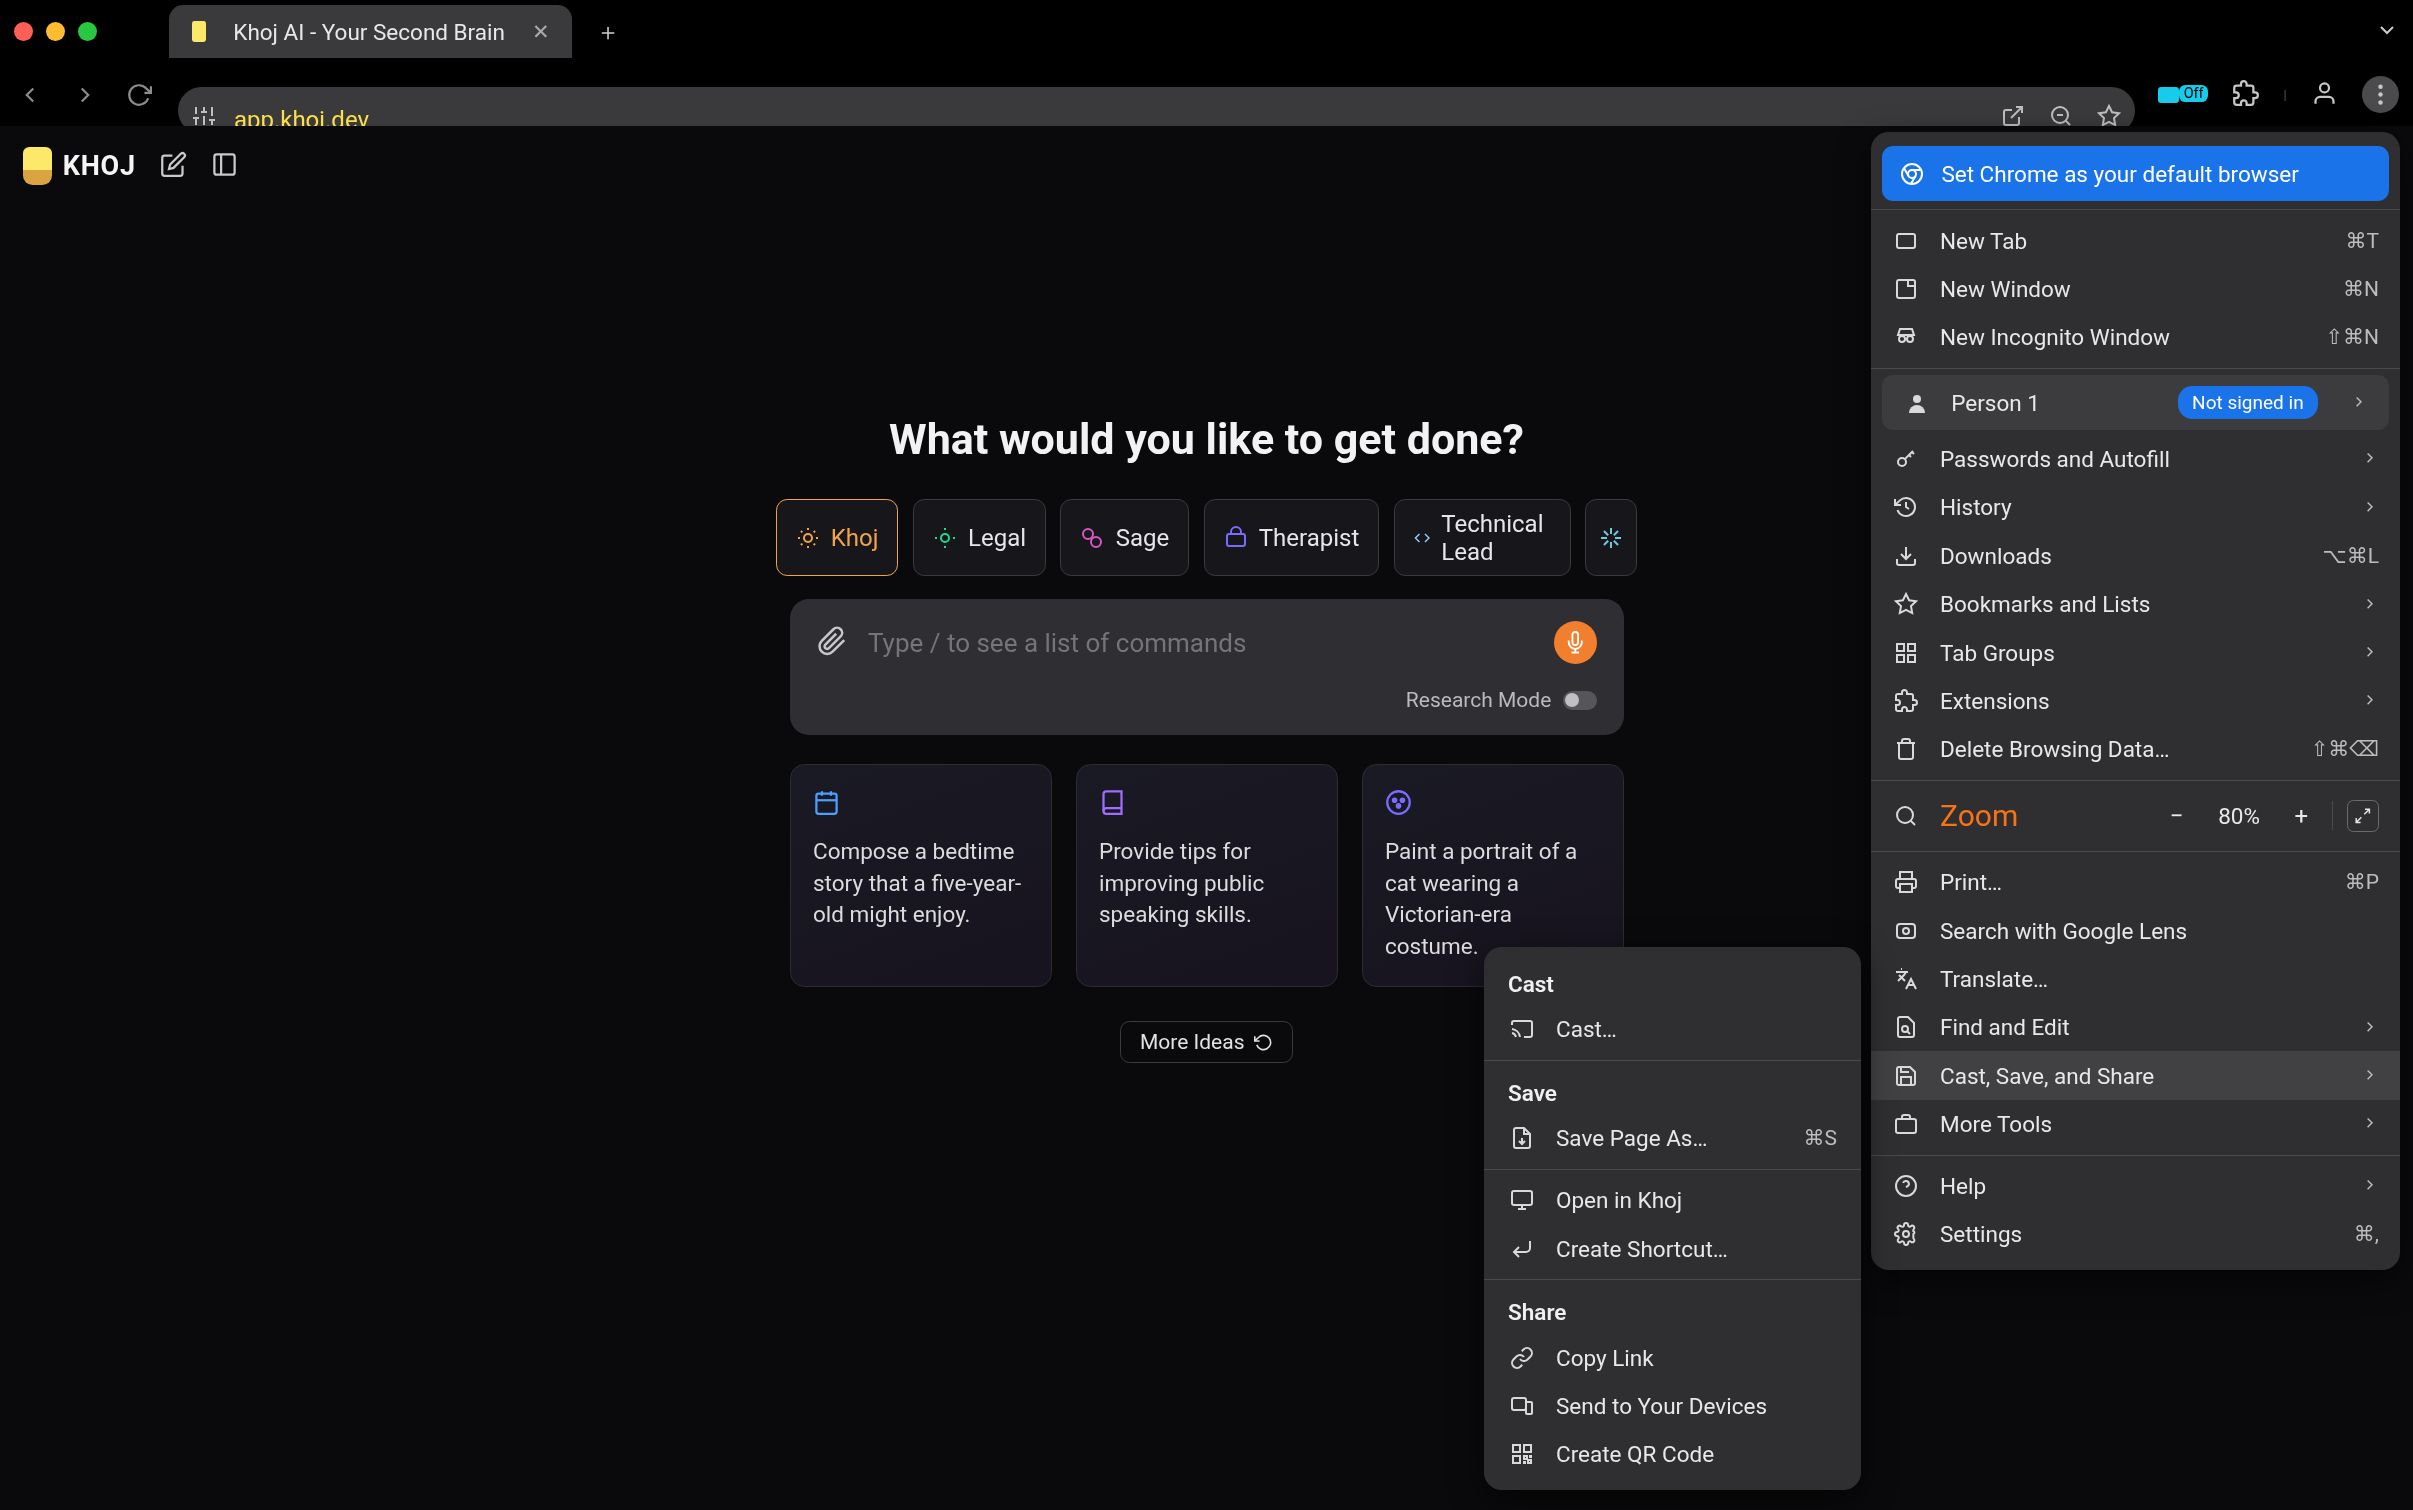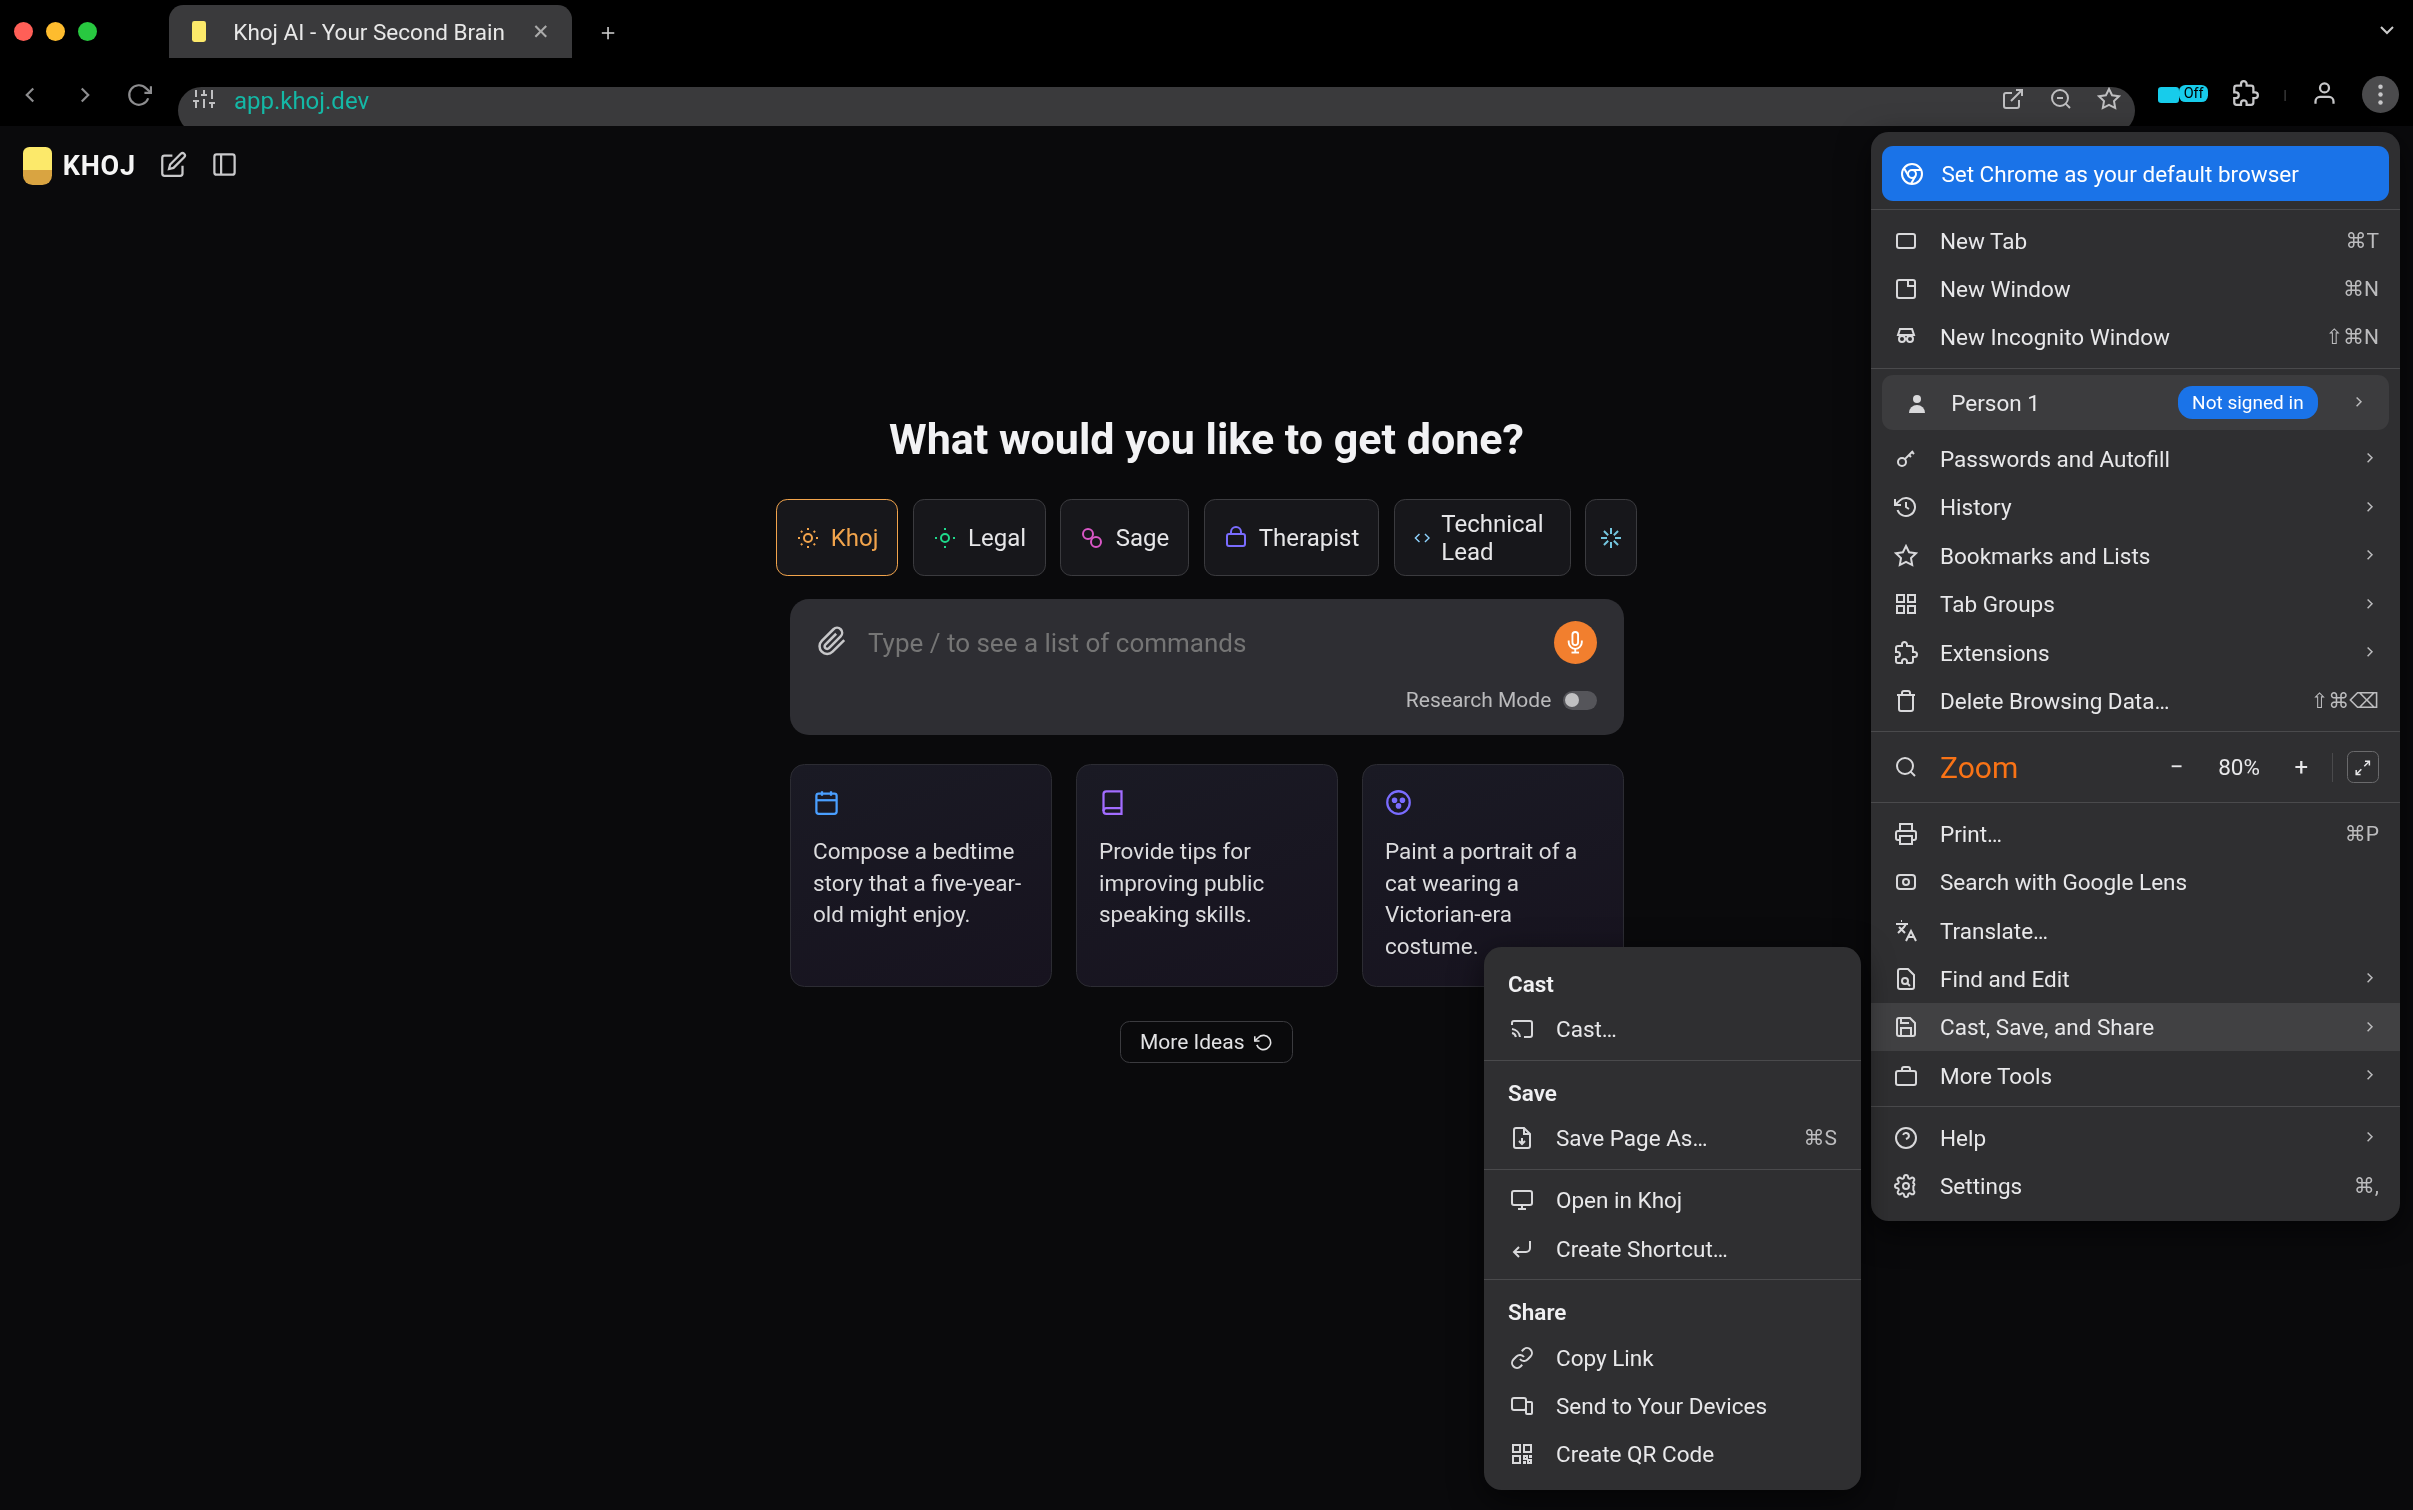--- a/index.html
+++ b/index.html
@@ -32,21 +32,21 @@
   .tab-close{color:#aaa;font-size:21px;cursor:pointer;}
   .new-tab{margin-left:24px;color:#ccc;font-size:24px;cursor:pointer;}
   .window-spacer{flex:1;}
   .window-menu-icon{color:#ccc;}
   .window-menu-icon svg{width:24px;height:24px;}
 
   
   .browser-bar{height:63px;display:flex;align-items:center;gap:22.5px;padding:0 14.4px;background:var(--bg-black);}
   .nav-btn{color:#8d8d8f;display:flex;align-items:center;justify-content:center;width:32px;height:32px;}
   .nav-btn svg{width:26px;height:26px;}
-  .addr-bar{flex:1;display:flex;align-items:flex-start;background:#3a3a3c;border-radius:32px;height:47px;padding:0 14.4px;gap:17.6px;color:#14b8a6;font-size:24px;margin-top:32px;}
+  .addr-bar{flex:1;display:flex;align-items:flex-end;background:#3a3a3c;border-radius:32px;height:47px;padding:0 14.4px;gap:17.6px;color:#fde047;font-size:24px;margin-top:32px;}
   .addr-bar .right-icons{margin-left:auto;display:flex;gap:24px;align-items:center;}
   .addr-bar svg{width:24px;height:24px;color:#bfbfc1;}
   .toolbar-right{display:flex;align-items:center;gap:24px;color:#c7c7c9;}
   .toolbar-right svg{width:27px;height:27px;}
   .off-badge{display:flex;flex-direction:row;align-items:center;}
   .off-badge .vpn-icon{width:21px;height:16px;background:#17cceb;border-radius:3.2px;}
   .off-badge .off-text{font-size:14.4px;background:#17cceb;color:#000;border-radius:6.4px;padding:0 4.8px;margin-top:-1.6px;}
   .kebab-btn{background:#4b4b4d;border-radius:50%;width:37px;height:37px;display:flex;align-items:center;justify-content:center;}
 
   
@@ -420,20 +420,31 @@
           </svg>
         </span>
       <span>History</span>
       <span class="chevron"><svg viewBox="0 0 24 24" fill="none" stroke="currentColor" stroke-width="2">
             <polyline points="9 18 15 12 9 6"></polyline>
           </svg></span>
     </div>
     <div class="menu-item">
       <span class="lefticon">
           <svg viewBox="0 0 24 24" fill="none" stroke="currentColor" stroke-width="2">
+            <path d="M21 15v4a2 2 0 0 1-2 2H5a2 2 0 0 1-2-2v-4"></path>
+            <polyline points="7 10 12 15 17 10"></polyline>
+            <line x1="12" y1="15" x2="12" y2="3"></line>
+          </svg>
+        </span>
+      <span>Downloads</span>
+      <span class="shortcut">⌥⌘L</span>
+    </div>
+    <div class="menu-item">
+      <span class="lefticon">
+          <svg viewBox="0 0 24 24" fill="none" stroke="currentColor" stroke-width="2">
             <polygon points="12 2 15.09 8.26 22 9.27 17 14.14 18.18 21.02 12 17.77 5.82 21.02 7 14.14 2 9.27 8.91 8.26 12 2"></polygon>
           </svg>
         </span>
       <span>Bookmarks and Lists</span>
       <span class="chevron"><svg viewBox="0 0 24 24" fill="none" stroke="currentColor" stroke-width="2">
             <polyline points="9 18 15 12 9 6"></polyline>
           </svg></span>
     </div>
     <div class="menu-item">
       <span class="lefticon">

